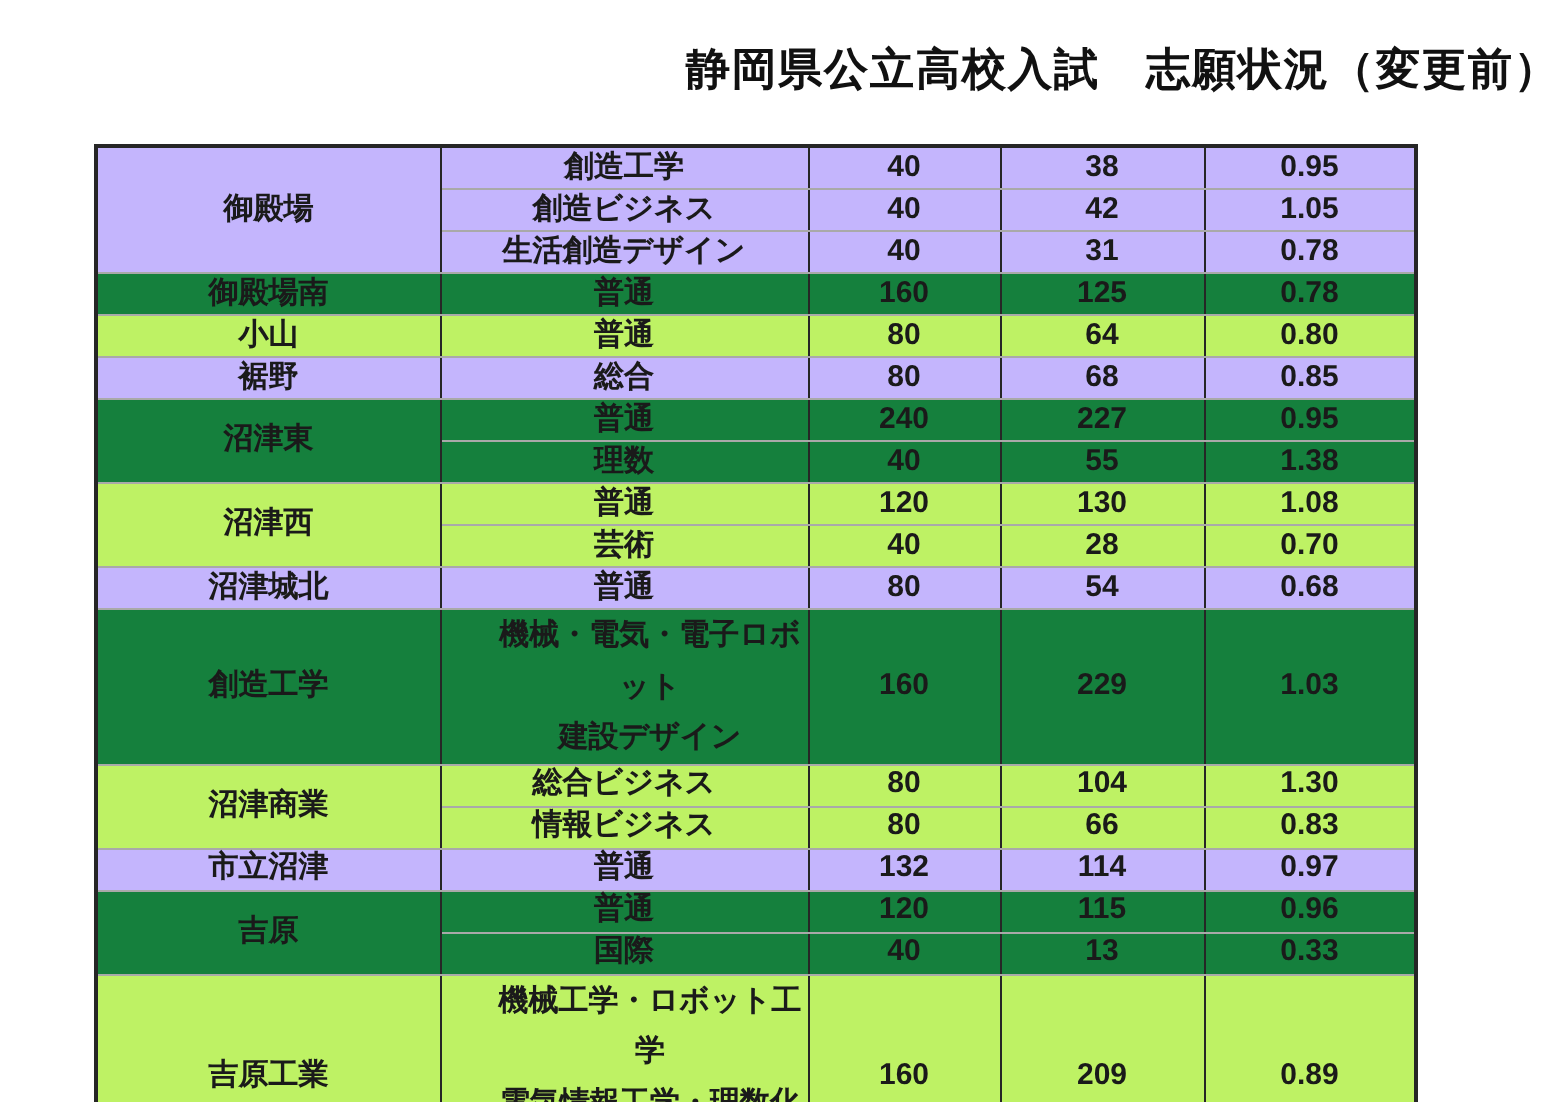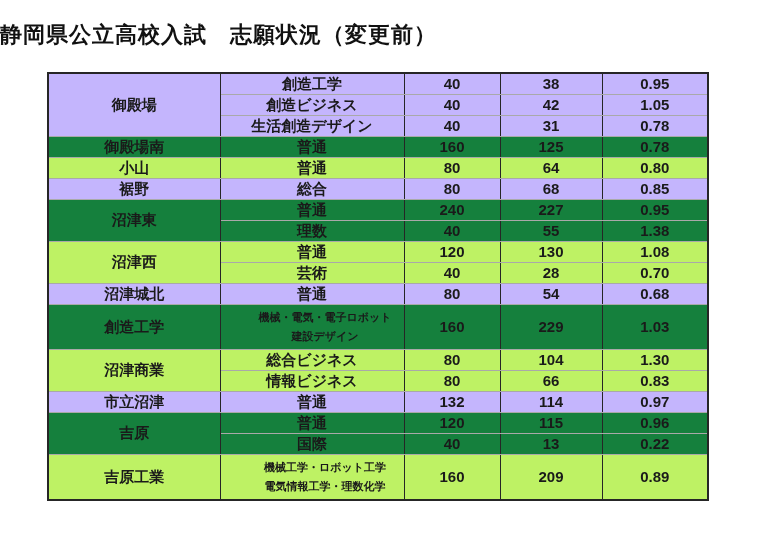--- a/index.html
+++ b/index.html
@@ -9,21 +9,21 @@
     background: #ffffff;
     font-family: "Liberation Sans", "DejaVu Sans", sans-serif;
     color: #1a1a1a;
     overflow: hidden;
   }
   .page { width: 780px; height: 551px; position: relative; }
 
   .title {
     margin: 0;
     padding-top: 20px;
-    text-align: left;
+    text-align: right;
     font-size: 22px;
     font-weight: bold;
     letter-spacing: 1px;
     color: #111;
   }
 
   table.app-table {
     border-collapse: collapse;
     table-layout: fixed;
     margin: 22px 0 0 47px;
@@ -40,21 +40,21 @@
     font-weight: bold;
     font-size: 15px;
     height: 20px;
     padding: 0 2px;
     line-height: 1.25;
   }
   
   .app-table tr.gs td { border-top: 1.5px solid #262626; }
   .app-table tr.tall td { height: 44px; }
   .app-table td.course-sm {
-    font-size: 11px;
+    font-size: 15px;
     line-height: 1.7;
     white-space: pre-line;
     padding-left: 28px;
   }
   
   tr.fill-white td { background: #c4b5fd; }
   tr.fill-green td { background: #15803d; }
   tr.fill-blue  td { background: #bef264; }
 
   col.c-school { width: 172px; }
@@ -194,21 +194,21 @@
         <td rowspan="2">吉原</td>
         <td>普通</td>
         <td>120</td>
         <td>115</td>
         <td>0.96</td>
       </tr>
       <tr class="fill-green">
         <td>国際</td>
         <td>40</td>
         <td>13</td>
-        <td>0.22</td>
+        <td>0.33</td>
       </tr>
 
       <tr class="gs tall fill-blue">
         <td>吉原工業</td>
         <td class="course-sm">機械工学・ロボット工学
 電気情報工学・理数化学</td>
         <td>160</td>
         <td>209</td>
         <td>0.89</td>
       </tr>

